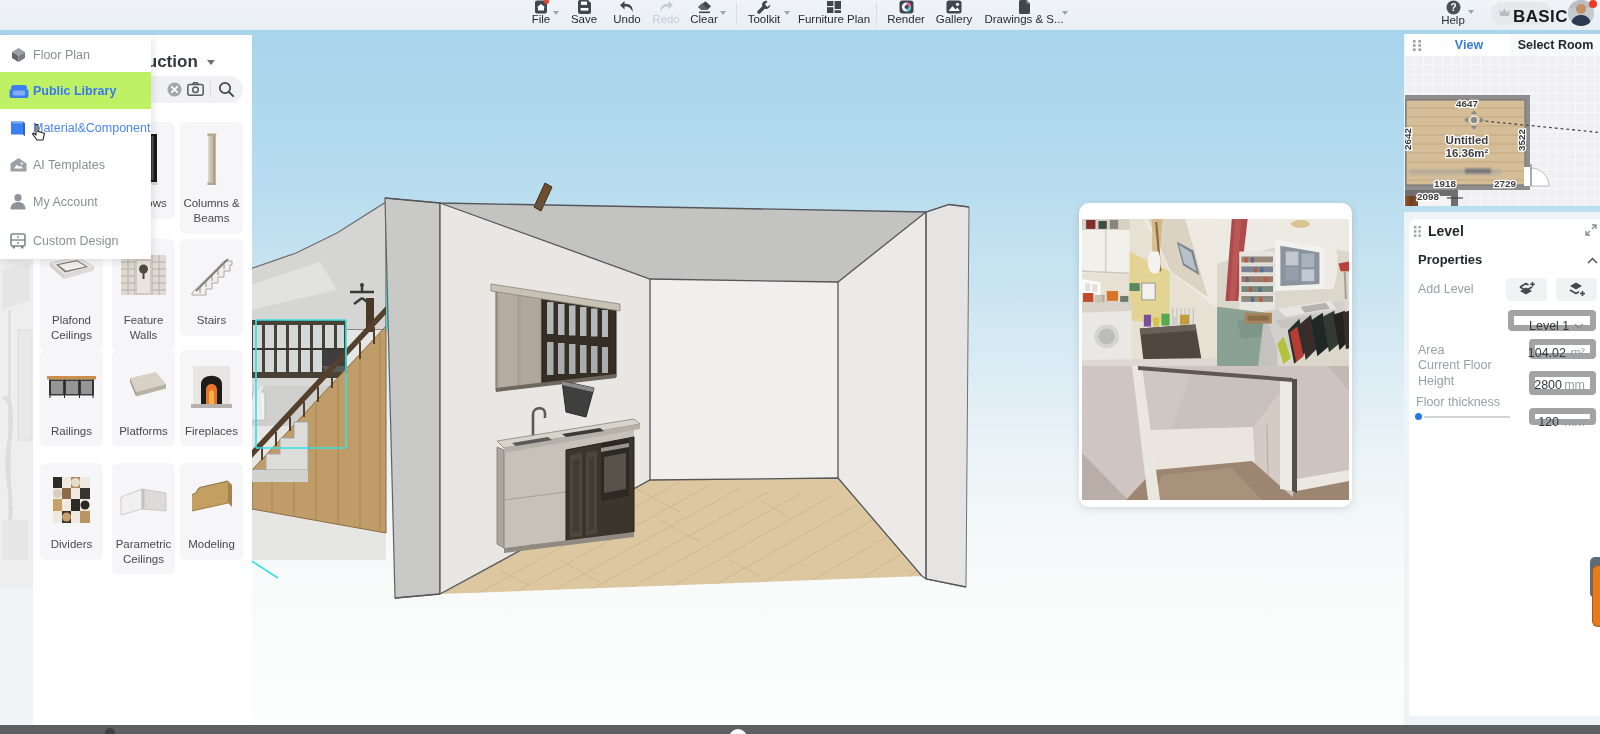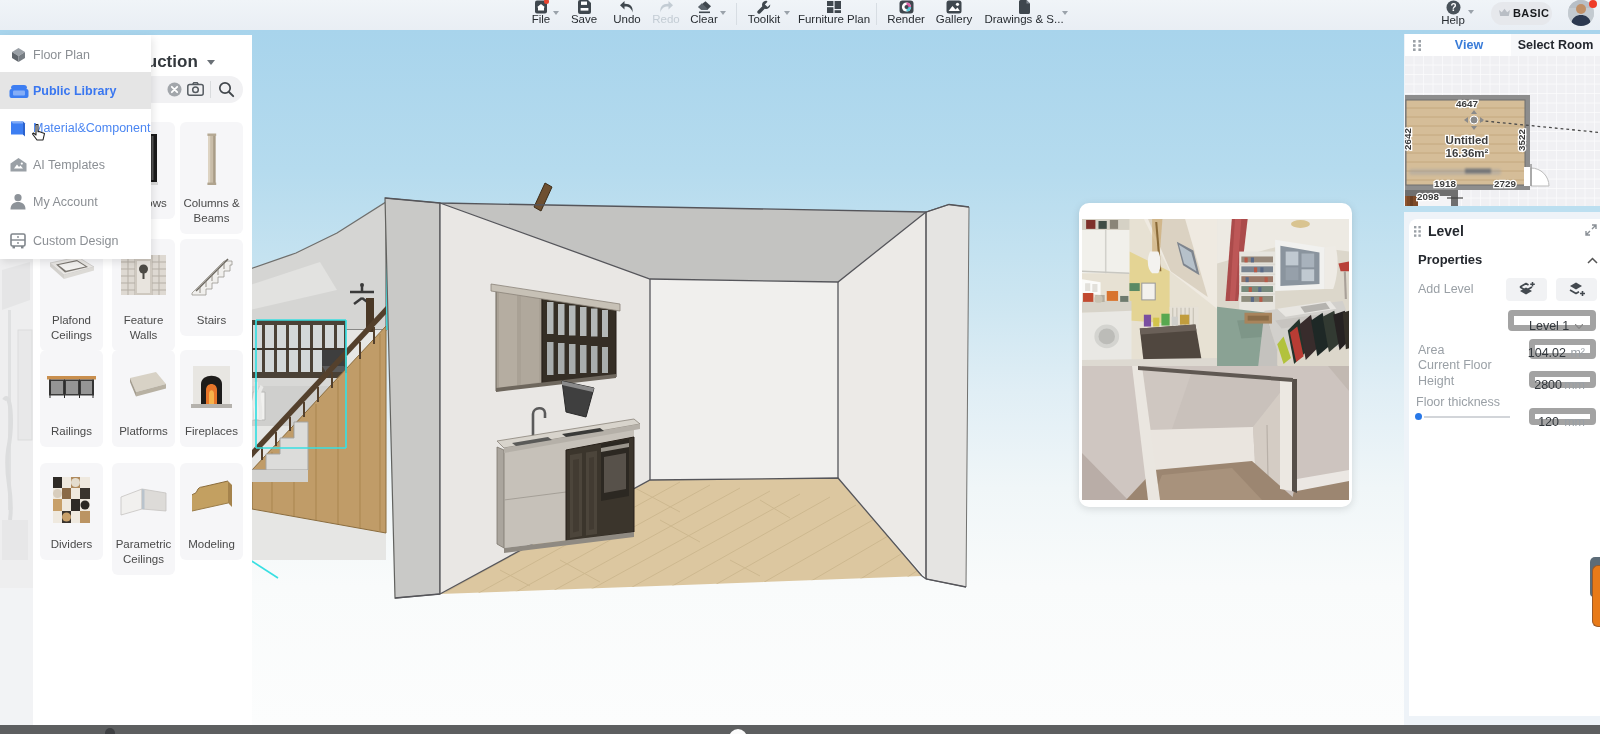--- a/index.html
+++ b/index.html
@@ -449,21 +449,21 @@
           <circle cx="7.5" cy="7.5" r="7" fill="#49525a"></circle>
           <text x="7.5" y="11" font-size="10" font-weight="bold" fill="#fff" text-anchor="middle" font-family="Liberation Sans,sans-serif">?</text>
         </svg>
       <span class="lb">Help</span>
     </div>
     <div class="caret" style="left:1468px;top:10px;"></div>
     <div style="position:absolute;left:1491px;top:2px;width:61px;height:23px;background:#e6e8ec;border-radius:12px;">
       <svg style="position:absolute;left:7px;top:6px;" width="13" height="10" viewBox="0 0 13 10">
           <path d="M1 2 L3.8 4.2 L6.5 0.8 L9.2 4.2 L12 2 L10.8 8 L2.2 8 Z" fill="#b9bec5"></path>
         </svg>
-      <span style="position:absolute;left:22px;top:5px;font-size:11px;font-weight:800;color:#17191c;letter-spacing:0.4px;">BASIC</span>
+      <span style="position:absolute;left:22px;top:5px;font-size:17px;font-weight:800;color:#17191c;letter-spacing:0.4px;">BASIC</span>
     </div>
     <div style="position:absolute;left:1568px;top:0px;width:26px;height:26px;border-radius:50%;overflow:hidden;background:#cdd2d6;">
       <svg width="26" height="26" viewBox="0 0 26 26">
           <rect width="26" height="26" fill="#c3cad0"></rect>
           <rect x="0" y="0" width="26" height="8" fill="#b8bfc6"></rect>
           <circle cx="13" cy="9" r="5" fill="#c09067"></circle>
           <path d="M3 26 C3 17 9 15 13 15 C17 15 23 17 23 26 Z" fill="#2c3950"></path>
         </svg>
     </div>
     <div style="position:absolute;left:1589px;top:0px;width:8px;height:8px;border-radius:50%;background:#ee3b28;"></div>
@@ -640,21 +640,21 @@
   </div>
   <div id="menu">
     <div class="mrow" style="top:1px;">
       <svg width="21" height="18" viewBox="0 0 21 18">
           <path d="M4 6 L10.5 2 L17 6 L10.5 10 Z" fill="#9aa0a6"></path>
           <path d="M4 6 L10.5 10 L10.5 16 L4 12 Z" fill="#5f656b"></path>
           <path d="M17 6 L10.5 10 L10.5 16 L17 12 Z" fill="#777d83"></path>
         </svg>
       <span class="mt">Floor Plan</span>
     </div>
-    <div class="mrow" style="top:37px;background:#e5e5e5;">
+    <div class="mrow" style="top:37px;background:#bef264;">
       <svg width="22" height="18" viewBox="0 0 22 18">
           <path d="M3 6 a3 3 0 0 1 3-3 h10 a3 3 0 0 1 3 3 l-2 3 h-12 Z" fill="#3d7ef2"></path>
           <path d="M1.5 9 a2 2 0 0 1 2-2 h15 a2 2 0 0 1 2 2 v5 a2 2 0 0 1 -2 2 h-15 a2 2 0 0 1 -2-2 Z" fill="#3d7ef2"></path>
           <rect x="5" y="8.5" width="12" height="5" rx="1" fill="#85aef7"></rect>
         </svg>
       <span class="mt" style="color:#3a77f0;font-weight:bold;">Public Library</span>
     </div>
     <div class="mrow" style="top:74px;">
       <svg width="21" height="19" viewBox="0 0 21 19">
           <path d="M3 3 h12 v13 h-12 Z" fill="#3d7ef2"></path>
@@ -811,21 +811,21 @@
           </svg>
       </div>
 
       <span class="lrow" style="left:9px;top:124px;">Area</span>
       <div class="linput" style="left:120px;top:120px;width:67px;height:20px;">
         <span style="position:absolute;right:24px;top:1px;color:#33383d;">104.02</span>
         <span style="position:absolute;right:5px;top:1px;color:#9aa0a6;">m²</span>
       </div>
 
       <span class="lrow" style="left:9px;top:155px;">Height</span>
-      <div class="linput" style="left:120px;top:152px;width:67px;height:17px;">
+      <div class="linput" style="left:120px;top:152px;width:67px;height:24px;">
         <span style="position:absolute;right:28px;top:1px;color:#33383d;">2800</span>
         <span style="position:absolute;right:5px;top:1px;color:#9aa0a6;">mm</span>
       </div>
 
       <span class="lrow" style="left:7px;top:176px;">Floor thickness</span>
       <div style="position:absolute;left:6px;top:194px;width:7px;height:7px;border-radius:50%;background:#2878e8;"></div>
       <div style="position:absolute;left:15px;top:197px;width:86px;height:1.6px;background:#d2d5d9;"></div>
       <div class="linput" style="left:120px;top:189px;width:67px;height:17px;">
         <span style="position:absolute;right:31px;top:1px;color:#33383d;">120</span>
         <span style="position:absolute;right:5px;top:1px;color:#9aa0a6;">mm</span>

